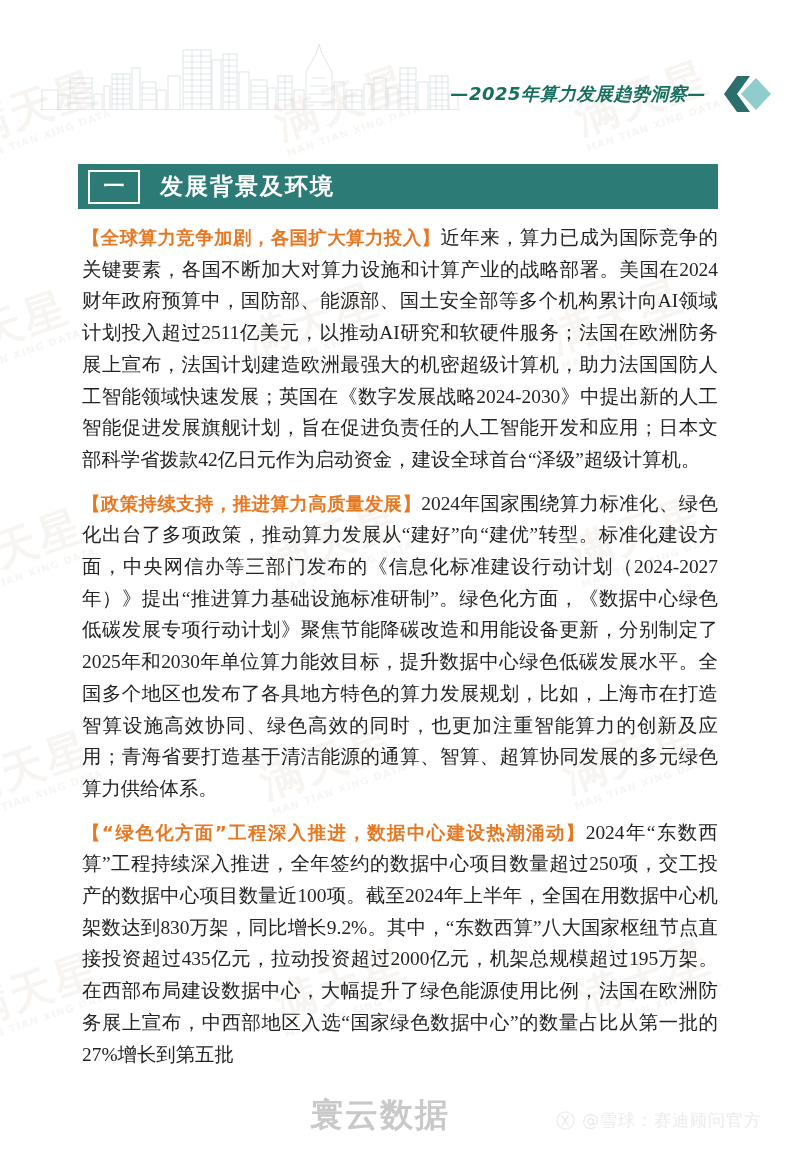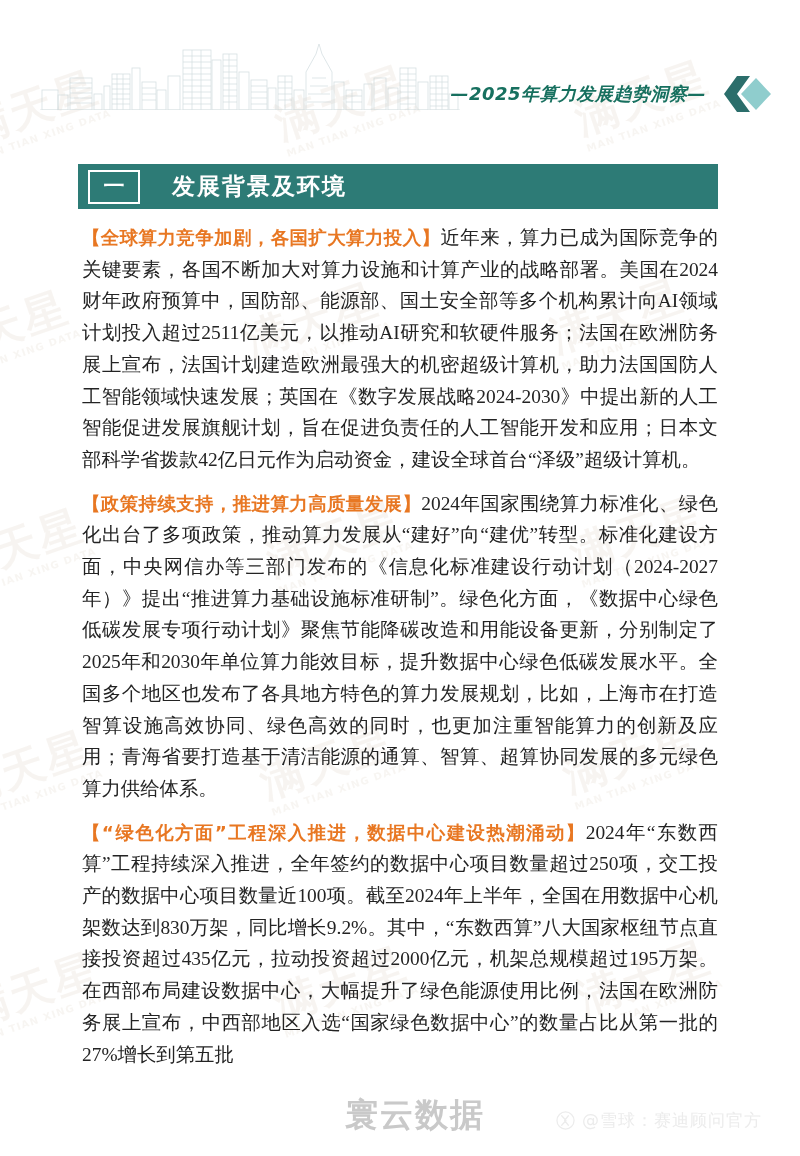--- a/index.html
+++ b/index.html
@@ -115,21 +115,21 @@
     font-size: 21px;
     color: #ffffff;
     line-height: 1;
   }
   .sec-title {
     font-family: "DejaVu Sans", sans-serif;
     font-weight: 700;
     font-size: 23px;
     color: #ffffff;
     letter-spacing: 2px;
-    margin-left: 32px;
+    margin-left: 20px;
   }
 
   
   .content {
     position: absolute;
     left: 82px; top: 222px;
     width: 636px;
     z-index: 3;
   }
   .para {
@@ -146,21 +146,21 @@
   .lead {
     color: #e87722;
     font-family: "DejaVu Sans", sans-serif;
     font-weight: 700;
     font-size: 18.4px;
   }
 
   
   .footer-left {
     position: absolute;
-    left: 345px; bottom: 18px;
+    left: 310px; bottom: 18px;
     z-index: 5;
     font-family: "DejaVu Sans", sans-serif;
     font-weight: 700;
     font-size: 33px;
     letter-spacing: 2px;
     color: #c9c9c9;
     white-space: nowrap;
   }
   .footer-right {
     position: absolute;

